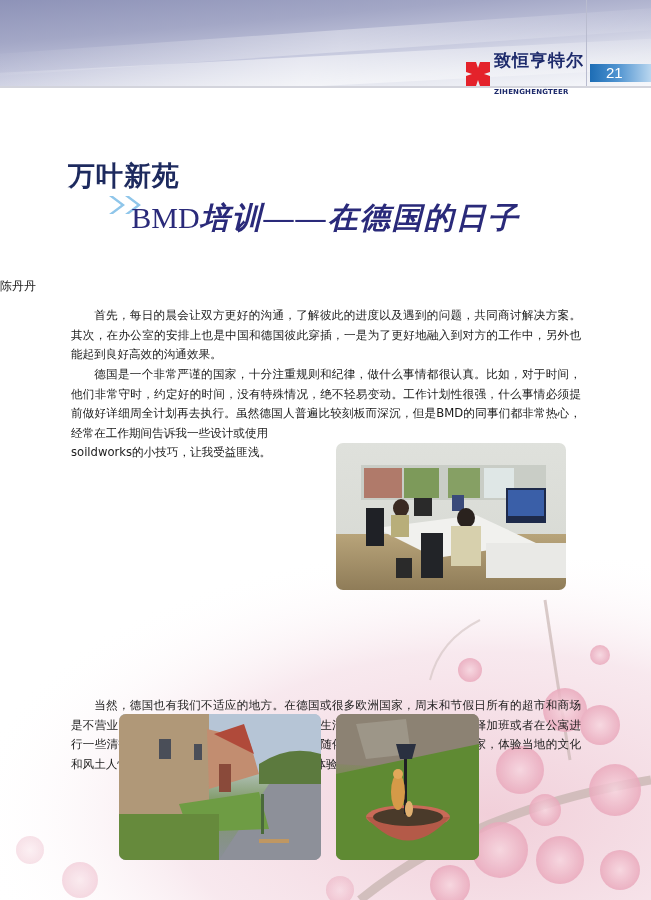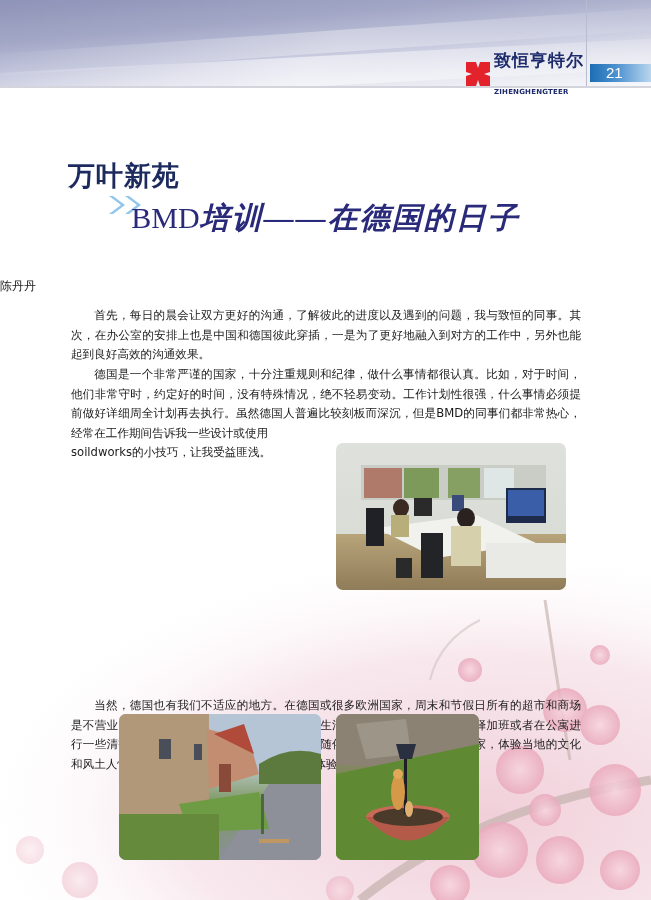--- a/index.html
+++ b/index.html
@@ -161,21 +161,21 @@
         <path d="M18 2 L30 11 L18 20 L22 20 L34 11 L22 2 Z" fill="#8fc6ea"></path>
       </svg>
     </span>
   </div>
 
   <div class="article-title">
     <span class="bmd">BMD</span><span>培训——在德国的日子</span>
   </div>
   <div class="author">陈丹丹</div>
 
-  <p class="para p2">首先，每日的晨会让双方更好的沟通，了解彼此的进度以及遇到的问题，我与致恒的同事。其次，在办公室的安排上也是中国和德国彼此穿插，一是为了更好地融入到对方的工作中，另外也能起到良好高效的沟通效果。</p>
+  <p class="para p2">首先，每日的晨会让双方更好的沟通，了解彼此的进度以及遇到的问题，共同商讨解决方案。其次，在办公室的安排上也是中国和德国彼此穿插，一是为了更好地融入到对方的工作中，另外也能起到良好高效的沟通效果。</p>
   <p class="para p3">德国是一个非常严谨的国家，十分注重规则和纪律，做什么事情都很认真。比如，对于时间，他们非常守时，约定好的时间，没有特殊情况，绝不轻易变动。工作计划性很强，什么事情必须提前做好详细周全计划再去执行。虽然德国人普遍比较刻板而深沉，但是BMD的同事们都非常热心，经常在工作期间告诉我一些设计或使用</p>
   <p class="para p3b">soildworks的小技巧，让我受益匪浅。</p>
   <p class="para p5">当然，德国也有我们不适应的地方。在德国或很多欧洲国家，周末和节假日所有的超市和商场是不营业的，这就需要我们提前做好准备，备足生活用品和食品，根据情况选择加班或者在公寓进行一些清扫工作，体验着不同的生活方式。入乡随俗，亲身生活在另外一个国家，体验当地的文化和风土人情，对于我们来说也是一种难得的生活体验。</p>
 
   <div class="photo photo-office">
     <svg width="230" height="147" viewBox="0 0 230 147">
       <rect x="25" y="22" width="185" height="35" fill="#c9cdc6"></rect>
       <rect x="28" y="25" width="38" height="30" fill="#b07a6a"></rect>
       <rect x="68" y="25" width="35" height="30" fill="#7d9a5a"></rect>
       <rect x="112" y="25" width="32" height="30" fill="#86a064"></rect>

